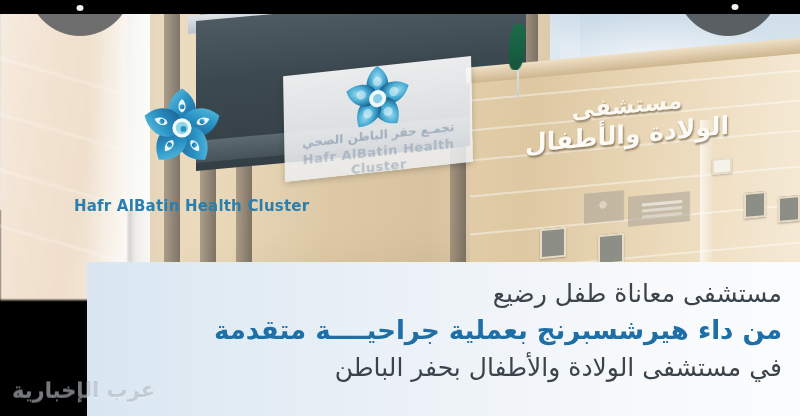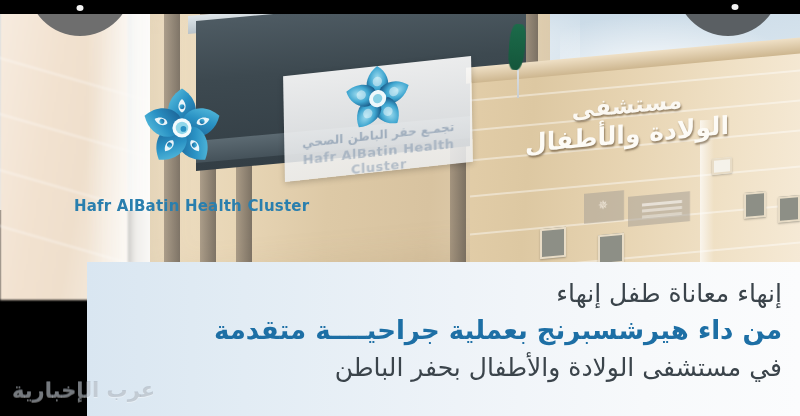--- a/index.html
+++ b/index.html
@@ -369,21 +369,21 @@
           <circle cx="0" cy="0" r="10" fill="#f4fbfd" stroke="none"></circle>
           <circle cx="0" cy="0" r="6.5" fill="#7fd0e6" stroke="none" opacity=".85"></circle>
           <circle cx="1.5" cy="1" r="3" fill="#2a92c4" stroke="none"></circle>
         </g>
       </svg>
     </div>
     <div class="lb-en">Hafr AlBatin Health Cluster</div>
   </div>
 
   <div class="caption">
-    <div class="cap-line cap-l1">إنهاء معاناة طفل إنهاء</div>
+    <div class="cap-line cap-l1">مستشفى معاناة طفل رضيع</div>
     <div class="cap-line cap-l2">من داء هيرشسبرنج بعملية جراحيــــة متقدمة</div>
     <div class="cap-line cap-l3">في مستشفى الولادة والأطفال بحفر الباطن</div>
   </div>
 
   <div class="watermark">عرب الإخبارية</div>
 
   <div class="corner-orb left"></div>
   <div class="corner-orb right"></div>
   <div class="topbar"></div>
   <div class="orb-notch" style="left:80px; top:5px;"></div>

